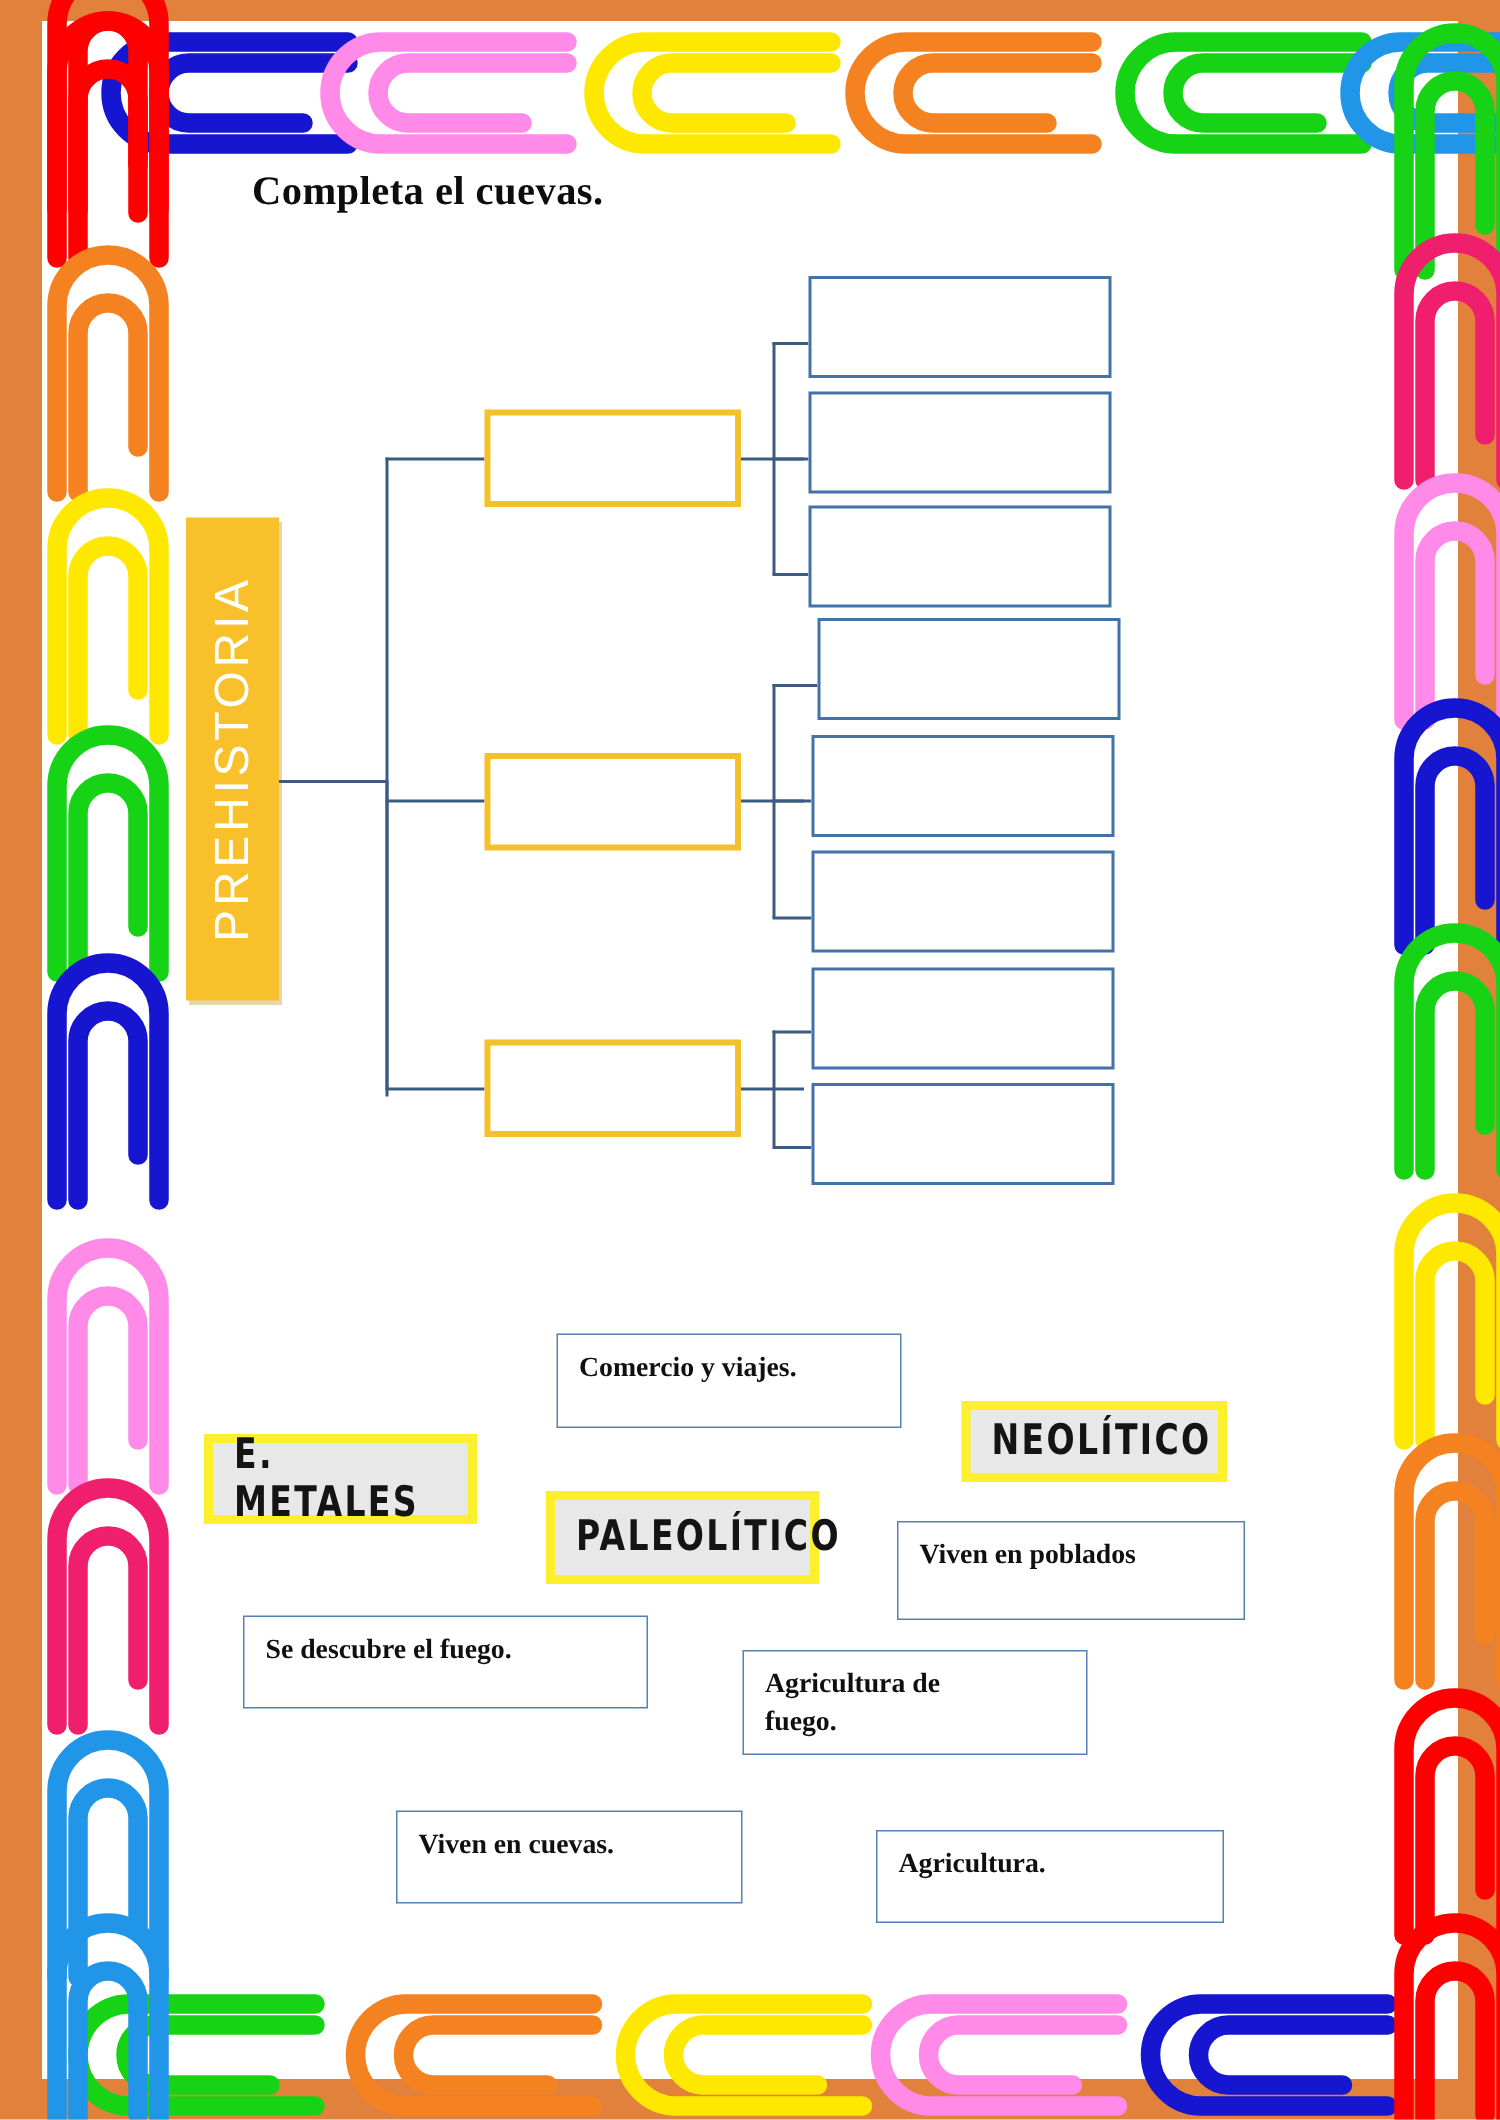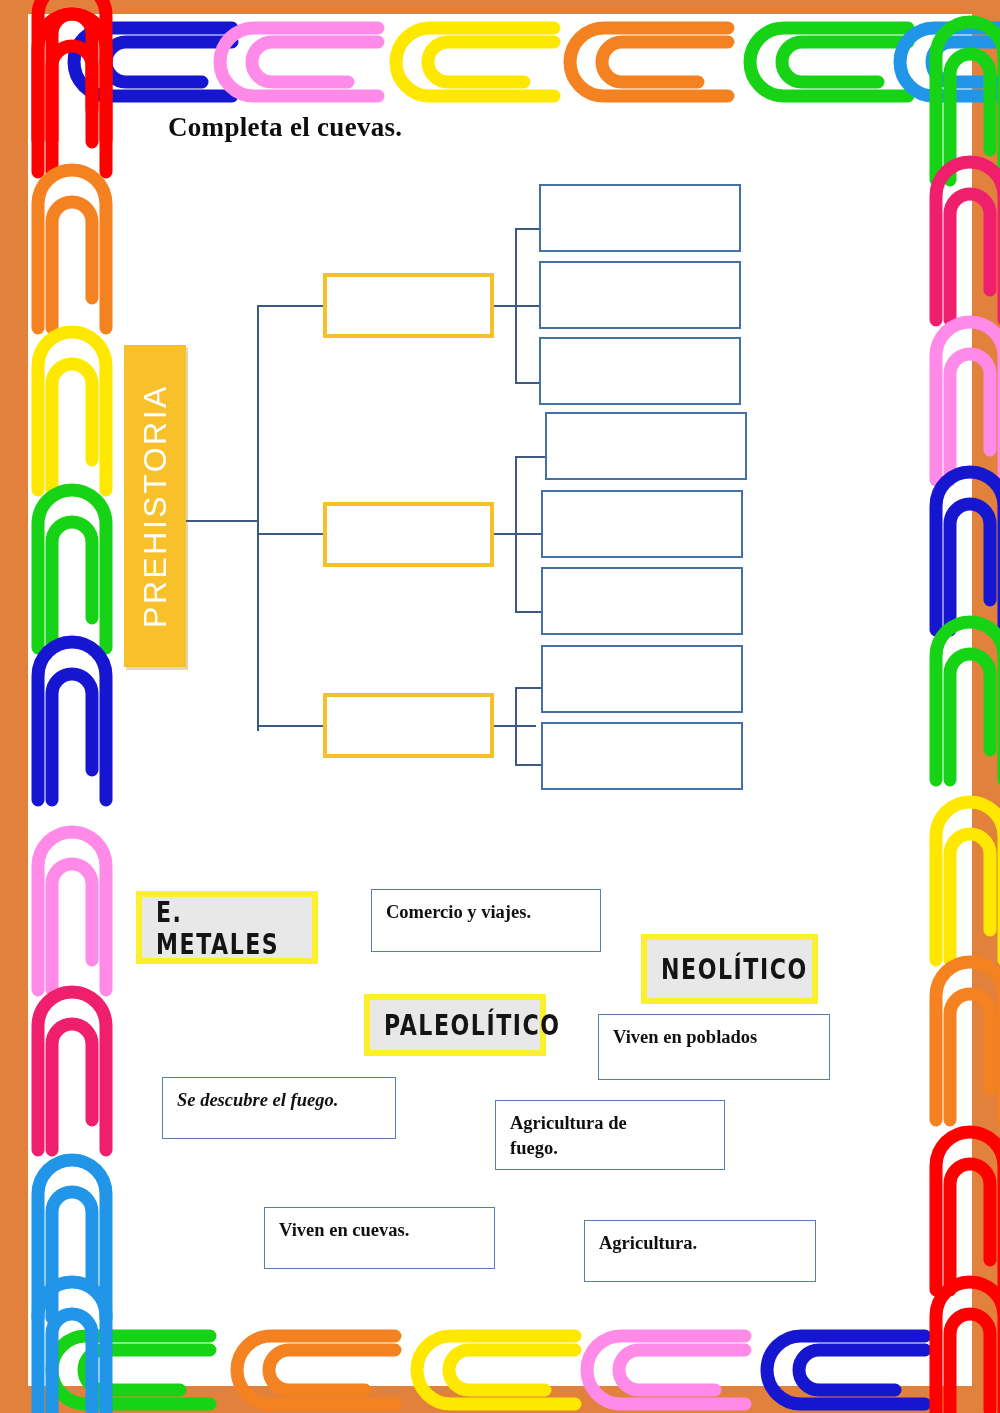--- a/index.html
+++ b/index.html
@@ -157,39 +157,39 @@
 
     <div class="ybox" style="left:295px;top:679px;width:171px;height:65px;"></div>
     <div class="ln lnh" style="left:466px;top:711px;width:42px;"></div>
     <div class="ln lnv" style="left:487px;top:673px;height:77px;"></div>
     <div class="ln lnh" style="left:487px;top:673px;width:26px;"></div>
     <div class="ln lnh" style="left:487px;top:750px;width:26px;"></div>
 
     <div class="bbox" style="left:513px;top:631px;width:202px;height:68px;"></div>
     <div class="bbox" style="left:513px;top:708px;width:202px;height:68px;"></div>
 
-    <div class="tagbox" style="left:108px;top:877px;width:182px;height:73px;">
+    <div class="tagbox" style="left:108px;top:942px;width:182px;height:60px;">
       <span>E. METALES</span>
     </div>
-    <div class="tagbox" style="left:613px;top:920px;width:177px;height:70px;">
+    <div class="tagbox" style="left:613px;top:920px;width:177px;height:54px;">
       <span>NEOLÍTICO</span>
     </div>
     <div class="tagbox" style="left:325px;top:980px;width:182px;height:62px;margin-left:11px;">
       <span>PALEOLÍTICO</span>
     </div>
 
     <div class="factbox" style="left:343px;top:875px;width:230px;height:63px;">
       <span>Comercio y viajes.</span>
     </div>
 
     <div class="factbox" style="left:570px;top:1000px;width:232px;height:66px;">
       <span>Viven en poblados</span>
     </div>
 
-    <div class="factbox" style="left:134px;top:1063px;width:234px;height:62px;font-style:italic;">
+    <div class="factbox" style="left:134px;top:1063px;width:270px;height:62px;">
       <span>Se descubre el fuego.</span>
     </div>
 
     <div class="factbox" style="left:467px;top:1086px;width:230px;height:70px;">
       <span>Agricultura de</span>
       <span>fuego.</span>
     </div>
 
     <div class="factbox" style="left:236px;top:1164px;width:231px;height:62px;margin-top:29px;">
       <span>Viven en cuevas.</span>

